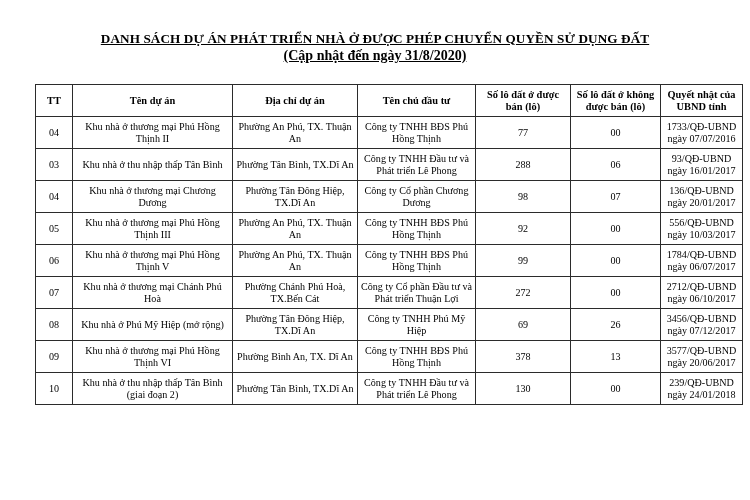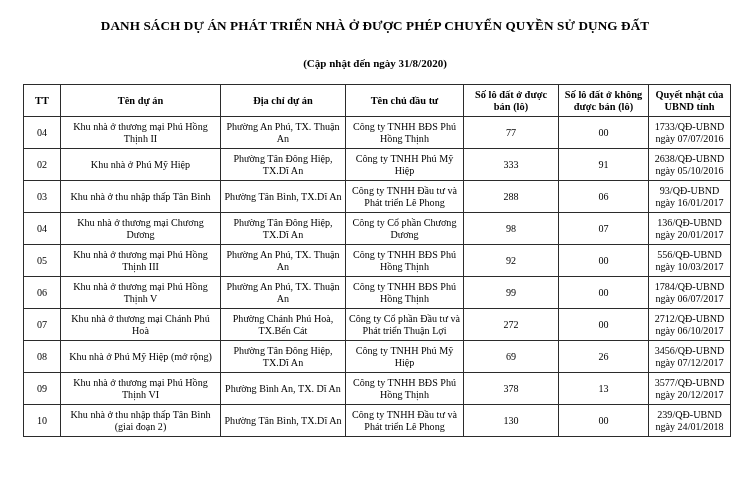--- a/index.html
+++ b/index.html
@@ -13,42 +13,43 @@
     background: #ffffff;
     font-family: "Liberation Serif", "DejaVu Serif", serif;
     color: #000000;
     overflow: hidden;
   }
   .page {
     width: 750px;
     height: 500px;
     position: relative;
     box-sizing: border-box;
-    padding: 2px;
+    padding: 15px;
+    text-decoration: underline;
   }
   .title-block {
     text-align: center;
     padding-top: 14px;
   }
   .title-line {
     font-weight: bold;
     font-size: 13.2px;
     line-height: 19px;
     letter-spacing: 0.1px;
     white-space: nowrap;
   }
   .subtitle {
     font-weight: bold;
-    font-size: 11px;
-    margin-top: 20px;
+    font-size: 14px;
+    margin-top: 0;
     line-height: 16px;
   }
   .table-wrap {
     position: absolute;
-    left: 23px;
+    left: 35px;
     top: 84px;
     width: 702px;
   }
   table.doc {
     border-collapse: collapse;
     width: 702px;
     table-layout: fixed;
   }
   table.doc th, table.doc td {
     border: 1px solid #2b2b2b;
@@ -114,29 +115,20 @@
           <tr>
             <td>04</td>
             <td>Khu nhà ở thương mại Phú Hồng Thịnh II</td>
             <td>Phường An Phú, TX. Thuận An</td>
             <td>Công ty TNHH BĐS Phú Hồng Thịnh</td>
             <td>77</td>
             <td>00</td>
             <td>1733/QĐ-UBND ngày 07/07/2016</td>
           </tr>
           <tr>
-            <td>02</td>
-            <td>Khu nhà ở Phú Mỹ Hiệp</td>
-            <td>Phường Tân Đông Hiệp, TX.Dĩ An</td>
-            <td>Công ty TNHH Phú Mỹ Hiệp</td>
-            <td>333</td>
-            <td>91</td>
-            <td>2638/QĐ-UBND ngày 05/10/2016</td>
-          </tr>
-          <tr>
             <td>03</td>
             <td>Khu nhà ở thu nhập thấp Tân Bình</td>
             <td>Phường Tân Bình, TX.Dĩ An</td>
             <td>Công ty TNHH Đầu tư và Phát triển Lê Phong</td>
             <td>288</td>
             <td>06</td>
             <td>93/QĐ-UBND ngày 16/01/2017</td>
           </tr>
           <tr>
             <td>04</td>
@@ -183,21 +175,21 @@
             <td>26</td>
             <td>3456/QĐ-UBND ngày 07/12/2017</td>
           </tr>
           <tr>
             <td>09</td>
             <td>Khu nhà ở thương mại Phú Hồng Thịnh VI</td>
             <td>Phường Bình An, TX. Dĩ An</td>
             <td>Công ty TNHH BĐS Phú Hồng Thịnh</td>
             <td>378</td>
             <td>13</td>
-            <td>3577/QĐ-UBND ngày 20/12/2017</td>
+            <td>3577/QĐ-UBND ngày 20/06/2017</td>
           </tr>
           <tr>
             <td>10</td>
             <td>Khu nhà ở thu nhập thấp Tân Bình (giai đoạn 2)</td>
             <td>Phường Tân Bình, TX.Dĩ An</td>
             <td>Công ty TNHH Đầu tư và Phát triển Lê Phong</td>
             <td>130</td>
             <td>00</td>
             <td>239/QĐ-UBND ngày 24/01/2018</td>
           </tr>

